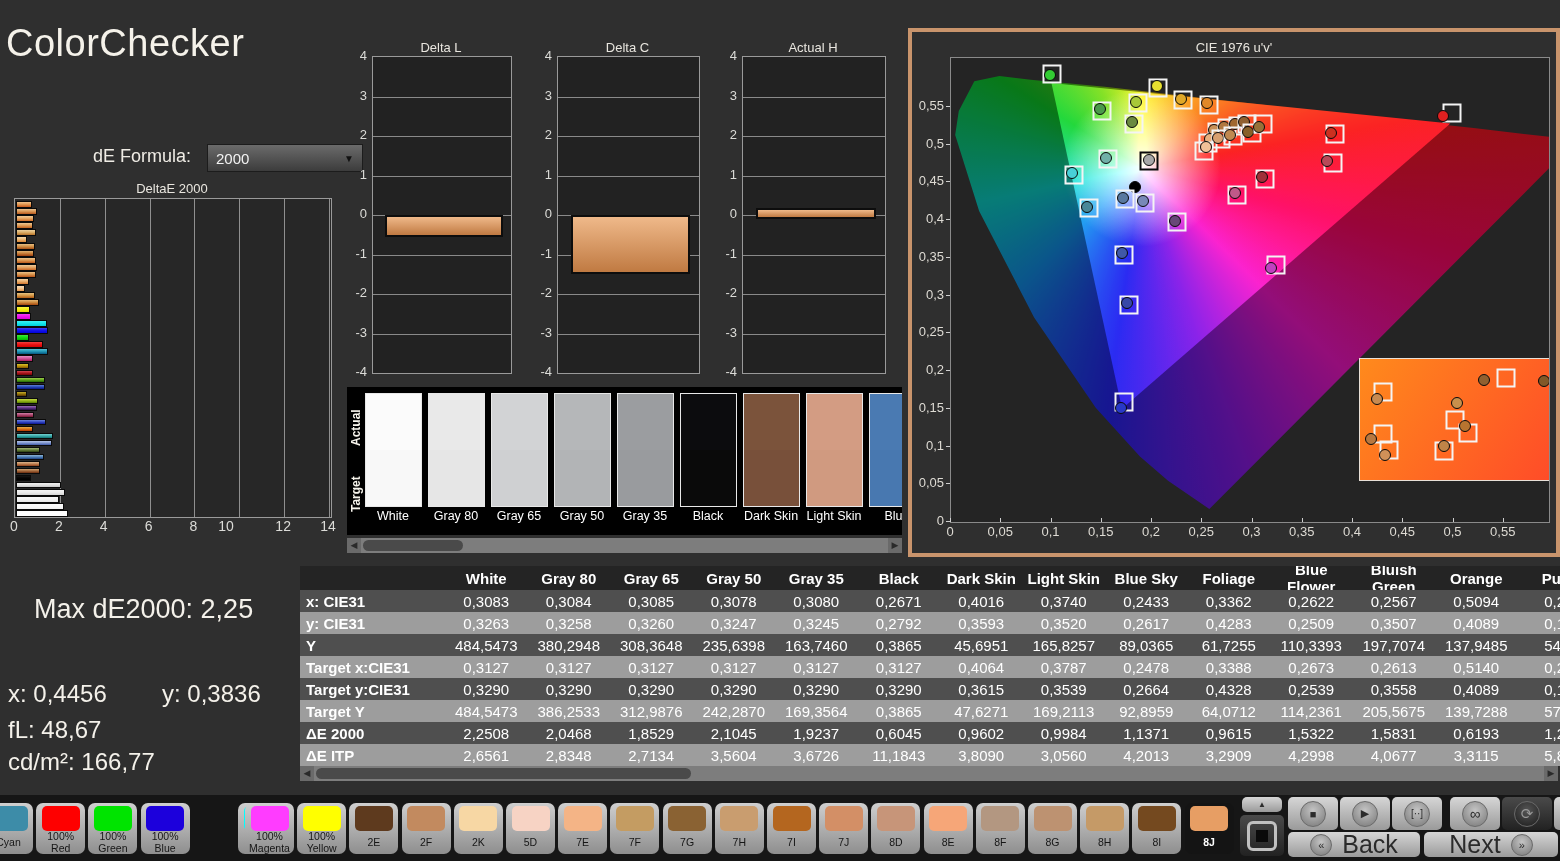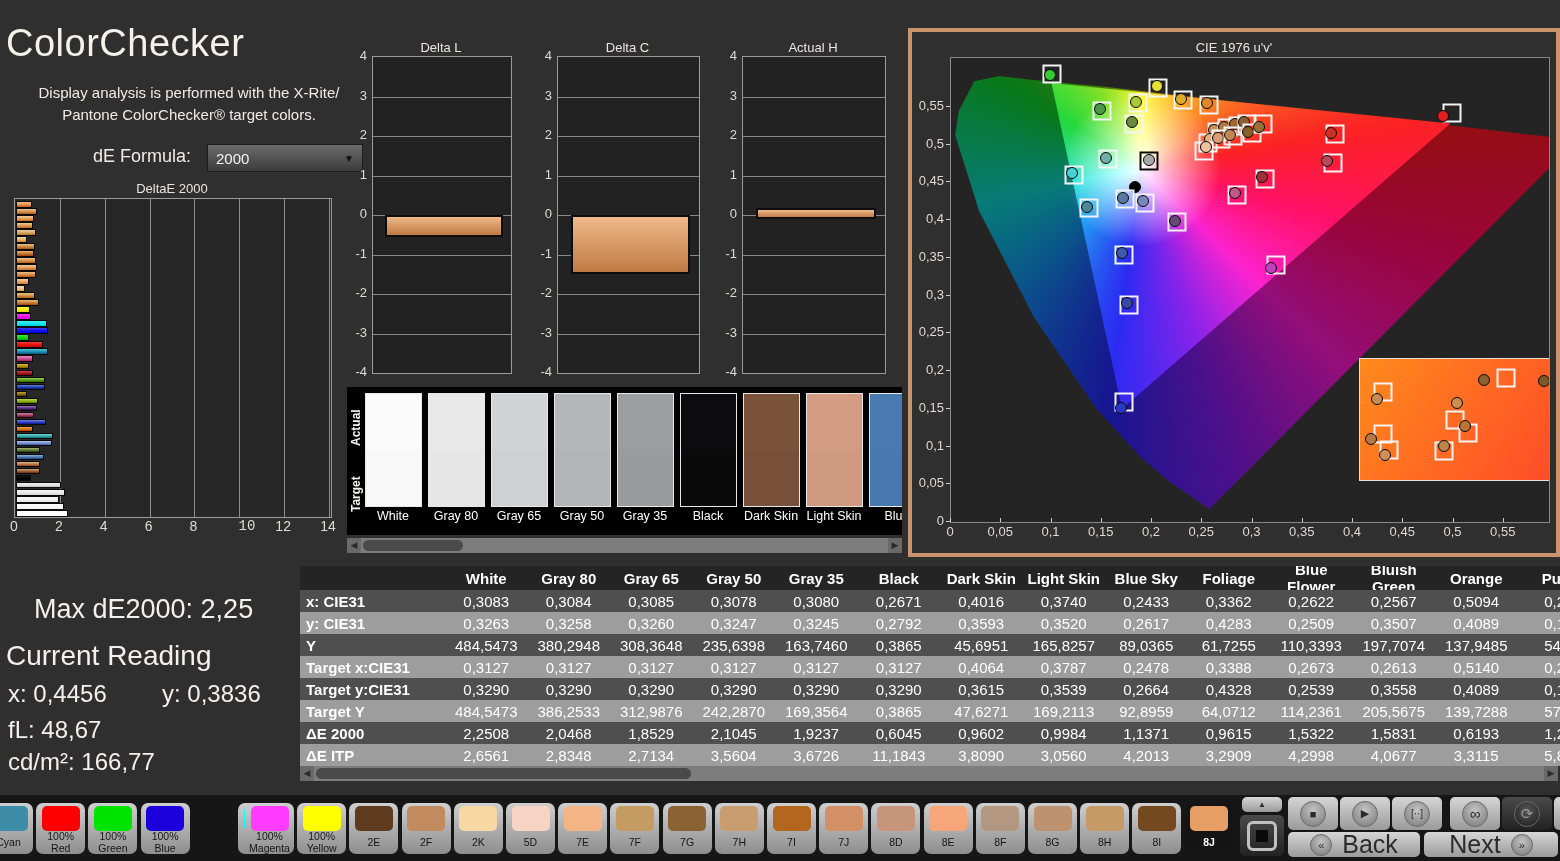--- a/index.html
+++ b/index.html
@@ -92,21 +92,20 @@
   .cir{width:24px;height:24px;border-radius:50%;background:radial-gradient(circle at 50% 35%,#c4c4c4,#8a8a8a 75%);
       border:1px solid #6a6a6a;display:flex;align-items:center;justify-content:center;font-size:11px;color:#2b2b2b;}
   .navbtn{font-size:25px;color:#2b2b2b;gap:10px;}
 </style>
 </head>
 <body>
 
 <div id="screen">
 
   <div class="abs" id="app-title">ColorChecker</div>
-  <div class="abs" id="app-desc">Display analysis is performed with the X-Rite/ Pantone ColorChecker® target colors.</div>
   <div class="abs" id="formula-label">dE Formula:</div>
   <div class="abs" id="formula-select">
     <span>2000</span>
     <span class="arr">▼</span>
   </div>
 
   <div class="abs chart-title" id="de-title">DeltaE 2000</div>
   <div class="abs" id="de-plot">
       <div class="vgrid" style="left: 44.8571px;"></div>
       <div class="vgrid" style="left: 89.7143px;"></div>
@@ -160,21 +159,21 @@
       <div class="de-bar" style="top: 296.933px; width: 41.4929px; height: 4.62222px; background: linear-gradient(rgb(232, 232, 232), rgb(232, 232, 232)), linear-gradient(rgb(255, 255, 255), rgb(0, 0, 0)) rgb(232, 232, 232); background-blend-mode: soft-light;"></div>
       <div class="de-bar" style="top: 303.956px; width: 45.9786px; height: 4.62222px; background: linear-gradient(rgb(242, 242, 242), rgb(242, 242, 242)), linear-gradient(rgb(255, 255, 255), rgb(0, 0, 0)) rgb(242, 242, 242); background-blend-mode: soft-light;"></div>
       <div class="de-bar" style="top: 310.978px; width: 50.4643px; height: 4.62222px; background: linear-gradient(rgb(255, 255, 255), rgb(255, 255, 255)), linear-gradient(rgb(255, 255, 255), rgb(0, 0, 0)) rgb(255, 255, 255); background-blend-mode: soft-light;"></div>
     </div>
   <div class="abs" id="de-xlabels">
       <span style="left: 6px;">0</span>
       <span style="left: 50.8571px;">2</span>
       <span style="left: 95.7143px;">4</span>
       <span style="left: 140.571px;">6</span>
       <span style="left: 185.429px;">8</span>
-      <span style="left: 239px; font-family: Liberation Mono, monospace;">10</span>
+      <span style="left: 218px;">10</span>
       <span style="left: 275.143px;">12</span>
       <span style="left: 320px;">14</span>
     </div>
 
   <div id="dpanels">
       <div class="abs dpanel-title" style="left: 372px; width: 138px;">Delta L</div>
       <div class="dplot" style="left: 372px; width: 138px;">
         <div class="hgrid" style="top: 39.5px;"></div>
         <div class="hgrid" style="top: 79px;"></div>
         <div class="hgrid" style="top: 118.5px;"></div>
@@ -428,21 +427,20 @@
         <div class="ticky" style="top: 149.488px;"></div>
         <div class="cie-ylab" style="left: 0px; top: 149.488px;">0,45</div>
         <div class="ticky" style="top: 111.764px;"></div>
         <div class="cie-ylab" style="left: 0px; top: 111.764px;">0,5</div>
         <div class="ticky" style="top: 74.0407px;"></div>
         <div class="cie-ylab" style="left: 0px; top: 74.0407px;">0,55</div>
       </div>
   </div>
 
   <div class="abs big" id="max">Max dE2000: 2,25</div>
-  <div class="abs big" id="cur-head">Current Reading</div>
   <div class="abs mid" id="cur-x">x: 0,4456</div>
   <div class="abs mid" id="cur-y">y: 0,3836</div>
   <div class="abs mid" id="cur-fl">fL: 48,67</div>
   <div class="abs mid" id="cur-cd">cd/m²: 166,77</div>
 
   <div class="abs" id="table">
       <div class="trow thead" style="top: 0px;">
         <div class="rl"></div>
         <div class="tc">White</div>
         <div class="tc">Gray 80</div>

